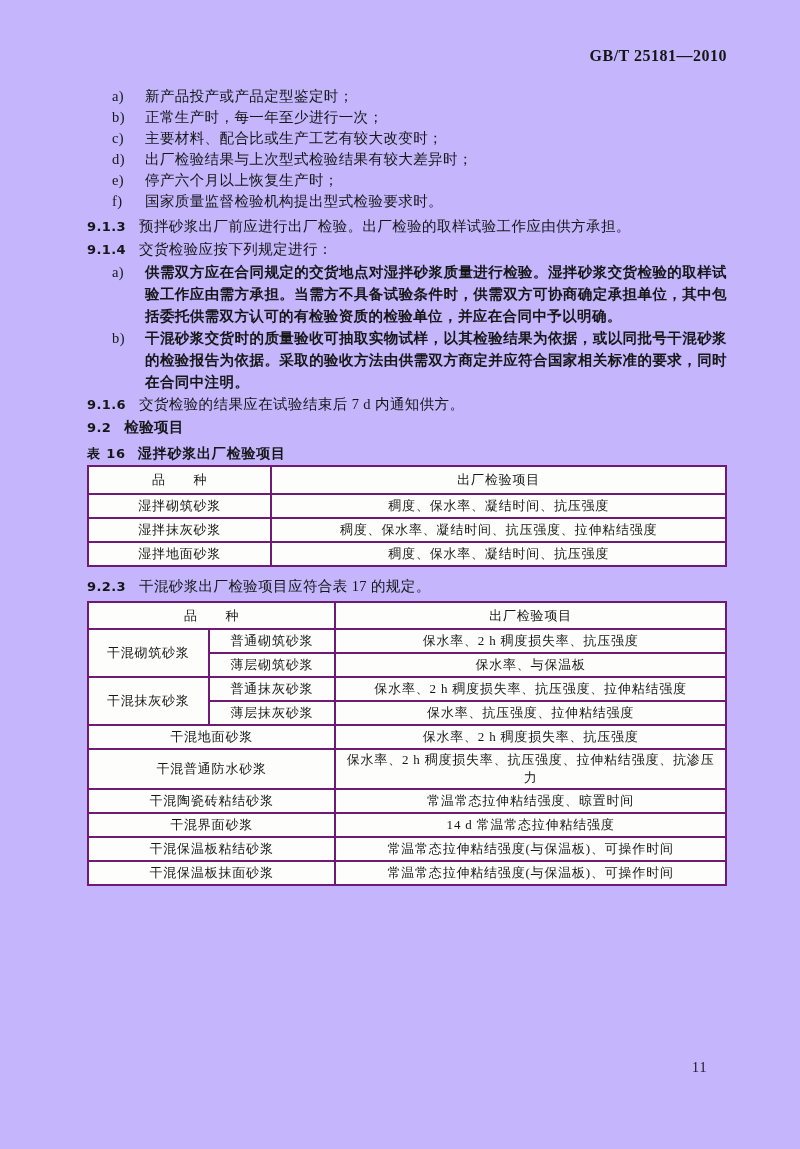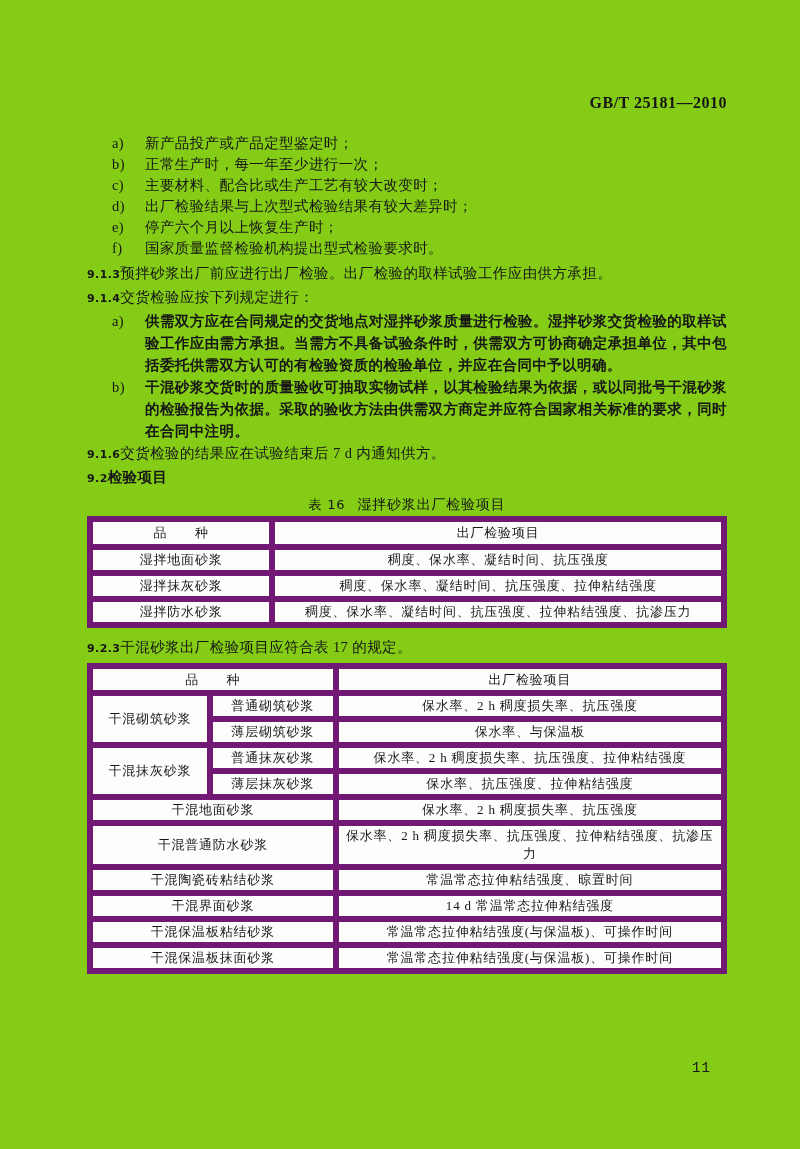--- a/index.html
+++ b/index.html
@@ -5,22 +5,22 @@
   * { margin:0; padding:0; box-sizing:border-box; }
   html,body { width:800px; height:1149px; overflow:hidden; }
   body {
     background:#fbfbfa;
     font-family:"Liberation Serif","DejaVu Serif",serif;
     color:#161616;
   }
   .page {
     position:relative;
     width:800px; height:1149px;
-    background:#84cc16;
-    padding:93px 73px 0 87px;
+    background:#c4b5fd;
+    padding:46px 73px 0 87px;
   }
   
   .doc-header {
     text-align:right;
     font-weight:bold;
     font-size:16px;
     letter-spacing:0.5px;
     line-height:19px;
     margin-bottom:21px;
   }
@@ -30,65 +30,66 @@
   .li-row .marker { width:33px; flex:none; }
   .li-row .li-text { flex:1; }
   
   .clause {
     line-height:22px; font-size:14.5px; letter-spacing:0.4px;
     text-align:justify;
   }
   .clause .num {
     font-weight:bold;
     font-family:"DejaVu Sans","Liberation Sans",sans-serif;
-    font-size:11px;
+    font-size:13px;
+    margin-right:13px;
     white-space:nowrap;
   }
   .clause.first-gap { margin-top:3px; }
   .section-head .txt { font-weight:bold;margin-top:25px; }
   .sub-item { display:flex; margin-left:25px; line-height:22px; font-size:14.5px; letter-spacing:0.4px; }
   .sub-item .marker { width:33px; flex:none; }
   .sub-item .sub-text { flex:1; text-align:justify;font-weight:bold; }
   
   .table-caption {
-    text-align:center; font-weight:normal; font-size:14px;
+    font-weight:bold; font-size:14px;
     line-height:18px; letter-spacing:0.8px;
   }
   .cap16 { margin-top:6px; }
   .cap17 { margin-top:4px; }
   .table-caption .cap-label { margin-right:12px; font-family:"DejaVu Sans","Liberation Sans",sans-serif; font-size:13px; }
   
   table {
     width:100%;
     border-collapse:collapse;
     table-layout:fixed;
     font-size:13px;
     letter-spacing:0.8px;
     background:#fdfdfc;
   }
   .t16 { margin-top:2px; border:2px solid #1a1a1a; }
   .t17 { margin-top:3px; border:2px solid #1a1a1a; }
   th,td {
-    border:6px solid #701a75;
+    border:2px solid #701a75;
     text-align:center;
     vertical-align:middle;
     font-weight:normal;
     padding:1px 4px;
   }
   .t16 .hrow { height:28px; }
   .t16 .drow { height:24px; }
   .t17 .hrow { height:27px; }
   .t17 .drow { height:24px; }
   .c923 { margin-top:8px; }
   
   .page-num {
     position:absolute;
     top:1060px; left:692px;
     font-size:14px;
-    font-family:Liberation Mono, monospace;
+    font-family:Liberation Serif, serif;
     letter-spacing:1px;
   }
 </style>
 </head>
 <body>
 
 <div class="page">
 
   <div class="doc-header">GB/T 25181—2010</div>
 
@@ -156,30 +157,30 @@
     <colgroup>
         <col style="width:28.75%">
         <col style="width:71.25%">
       </colgroup>
     <tbody>
         <tr class="hrow">
       <th>品　　种</th>
       <th>出厂检验项目</th>
     </tr>
     <tr class="drow">
+      <td>湿拌砌筑砂浆</td>
+      <td>稠度、保水率、凝结时间、抗压强度</td>
+    </tr>
+    <tr class="drow">
+      <td>湿拌抹灰砂浆</td>
+      <td>稠度、保水率、凝结时间、抗压强度、拉伸粘结强度</td>
+    </tr>
+    <tr class="drow">
       <td>湿拌地面砂浆</td>
       <td>稠度、保水率、凝结时间、抗压强度</td>
-    </tr>
-    <tr class="drow">
-      <td>湿拌抹灰砂浆</td>
-      <td>稠度、保水率、凝结时间、抗压强度、拉伸粘结强度</td>
-    </tr>
-    <tr class="drow">
-      <td>湿拌防水砂浆</td>
-      <td>稠度、保水率、凝结时间、抗压强度、拉伸粘结强度、抗渗压力</td>
     </tr>
   </tbody>
     </table>
 
   <div class="clause c923">
     <span class="num">9.2.3</span><span class="txt">干混砂浆出厂检验项目应符合表 17 的规定。</span>
   </div>
 
 
   <table class="t17">

